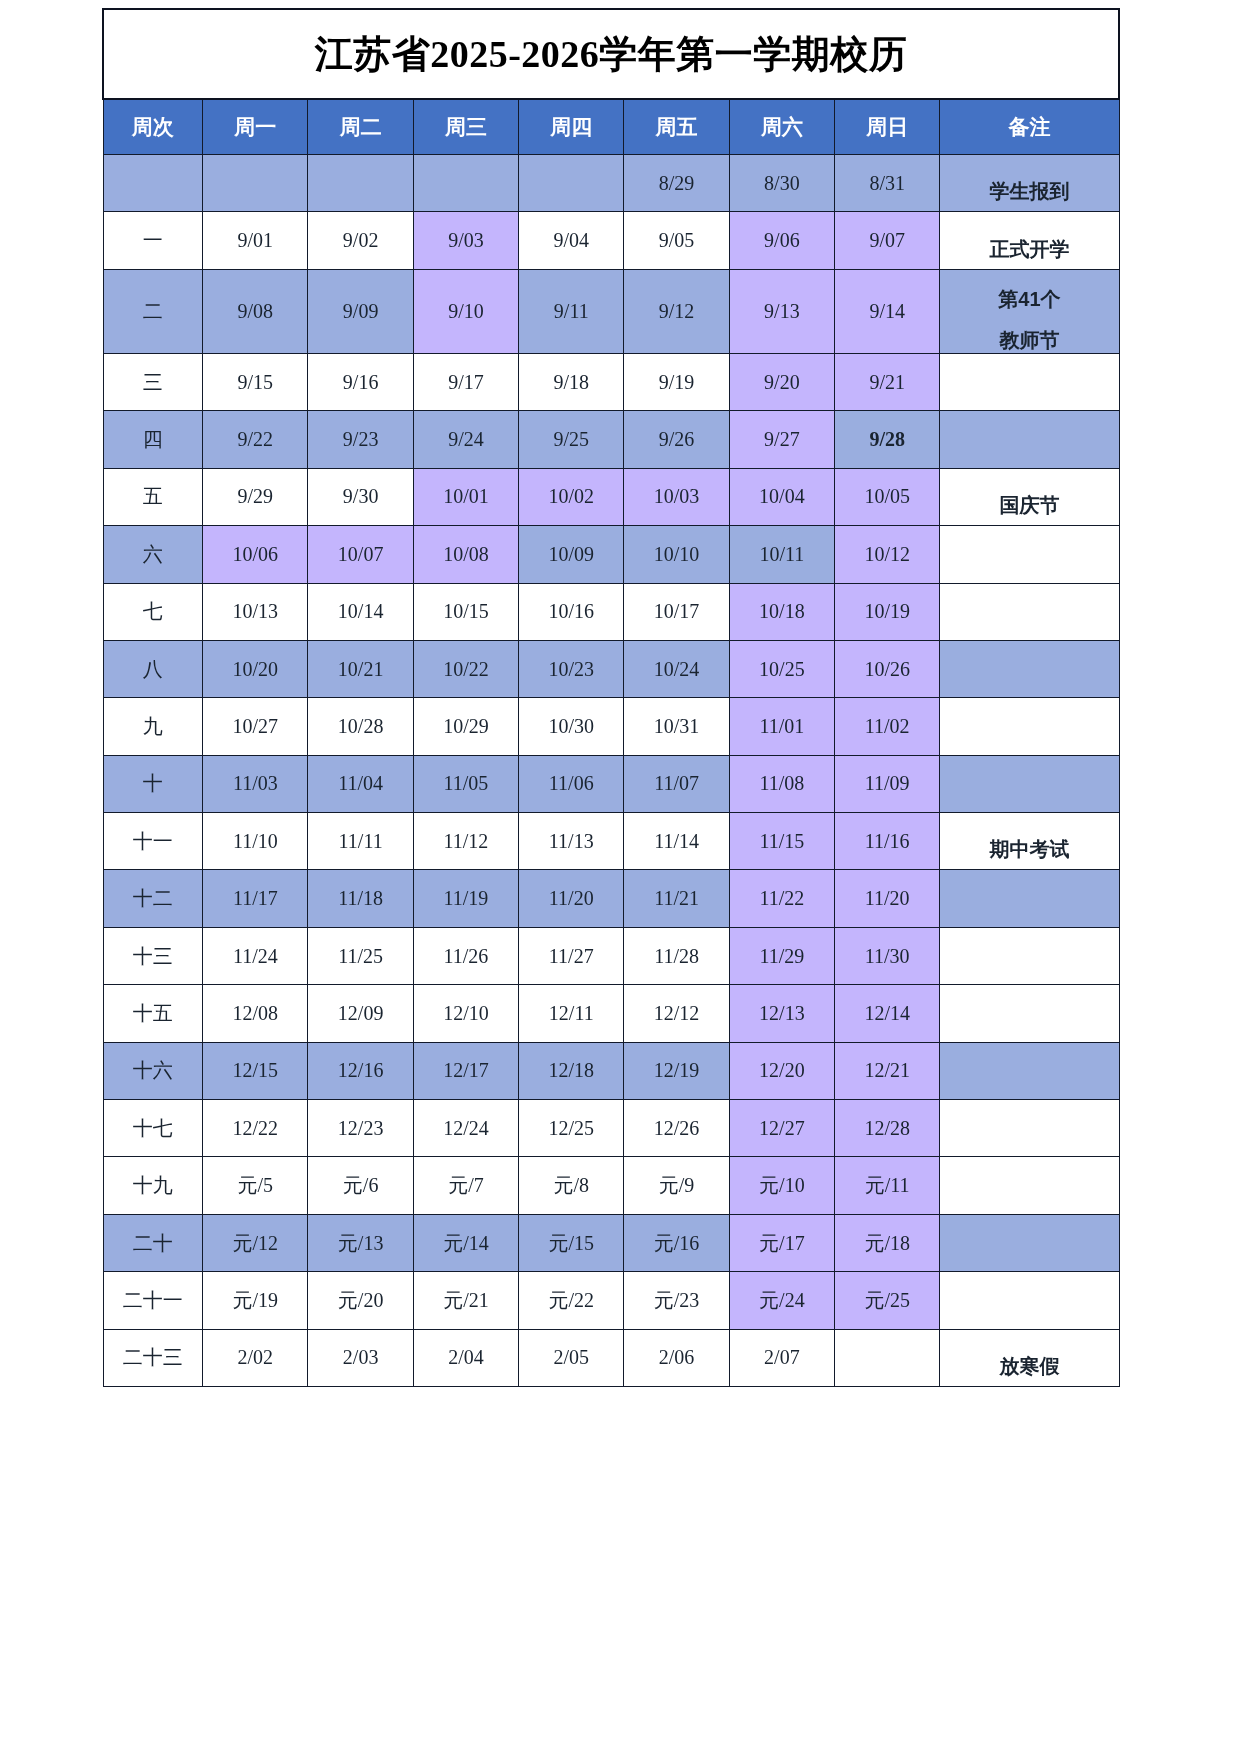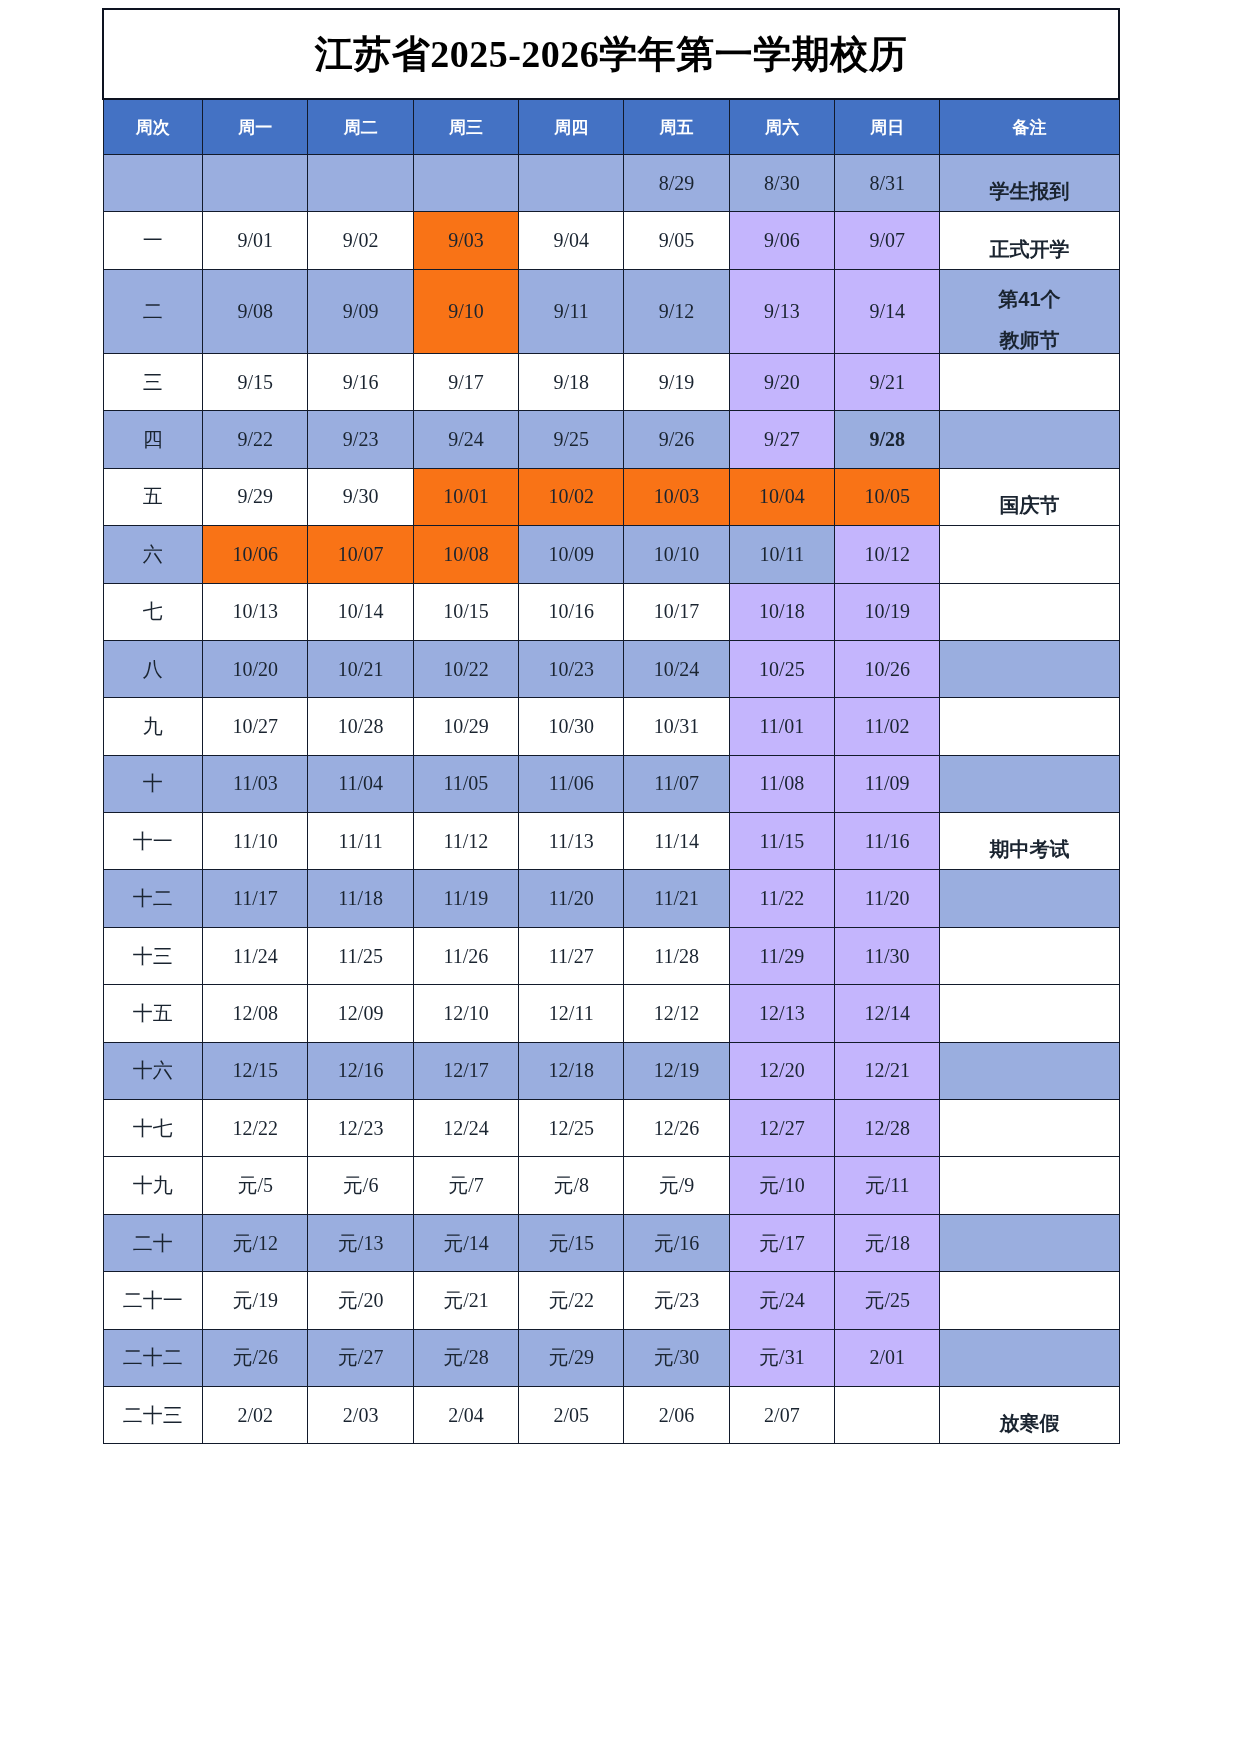--- a/index.html
+++ b/index.html
@@ -45,35 +45,35 @@
     letter-spacing: 0.5px;
     color: #000000;
     line-height: 86px;
     white-space: nowrap;
   }
   
   tr.head-row th {
     height: 54px;
     background: #4472c4;
     color: #ffffff;
-    font-size: 17px;
+    font-size: 21px;
     font-weight: bold;
     font-family: "Liberation Sans", "DejaVu Sans", sans-serif;
     border: 1.8px solid #121a2b;
   }
   
   tr.week-row td {
     height: 56.4px;
     font-size: 20px;
     color: #1a2430;
   }
   td.c-white  { background: #ffffff; }
   td.c-blue   { background: #9aaedf; }
   td.c-green  { background: #c4b5fd; }
-  td.c-yellow { background: #f97316; }
+  td.c-yellow { background: #c4b5fd; }
   td.wk {
     font-size: 23px;
     color: #1f3864;
     font-family: "Liberation Serif", "DejaVu Serif", serif;
   }
   td.remark {
     font-size: 20px;
     font-weight: bold;
     color: #d90000;
     line-height: 1.18;
@@ -344,31 +344,20 @@
           <td class="c-white">元/19</td>
           <td class="c-white">元/20</td>
           <td class="c-white">元/21</td>
           <td class="c-white">元/22</td>
           <td class="c-white">元/23</td>
           <td class="c-green">元/24</td>
           <td class="c-green">元/25</td>
           <td class="remark c-white"></td>
         </tr>
         <tr class="week-row">
-          <td class="wk c-blue">二十二</td>
-          <td class="c-blue">元/26</td>
-          <td class="c-blue">元/27</td>
-          <td class="c-blue">元/28</td>
-          <td class="c-blue">元/29</td>
-          <td class="c-blue">元/30</td>
-          <td class="c-green">元/31</td>
-          <td class="c-green">2/01</td>
-          <td class="remark c-blue"></td>
-        </tr>
-        <tr class="week-row">
           <td class="wk c-white">二十三</td>
           <td class="c-white">2/02</td>
           <td class="c-white">2/03</td>
           <td class="c-white">2/04</td>
           <td class="c-white">2/05</td>
           <td class="c-white">2/06</td>
           <td class="c-white">2/07</td>
           <td class="c-white"></td>
           <td class="remark c-white">
             <span class="rk-line">放寒假</span>

